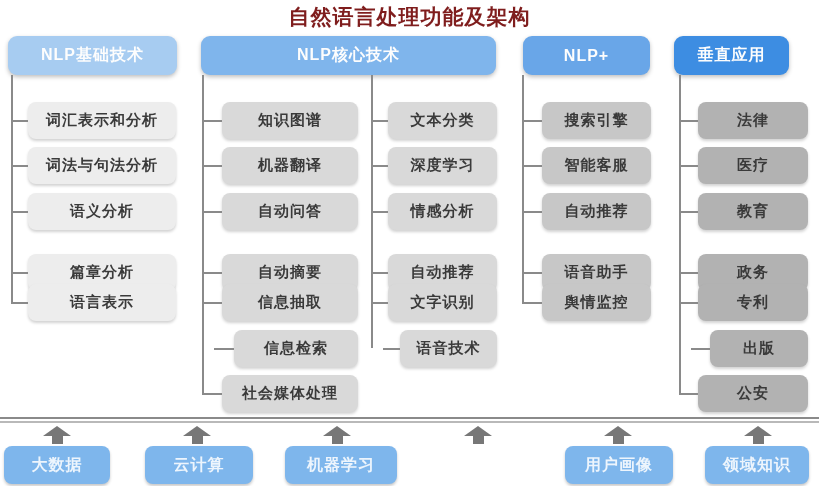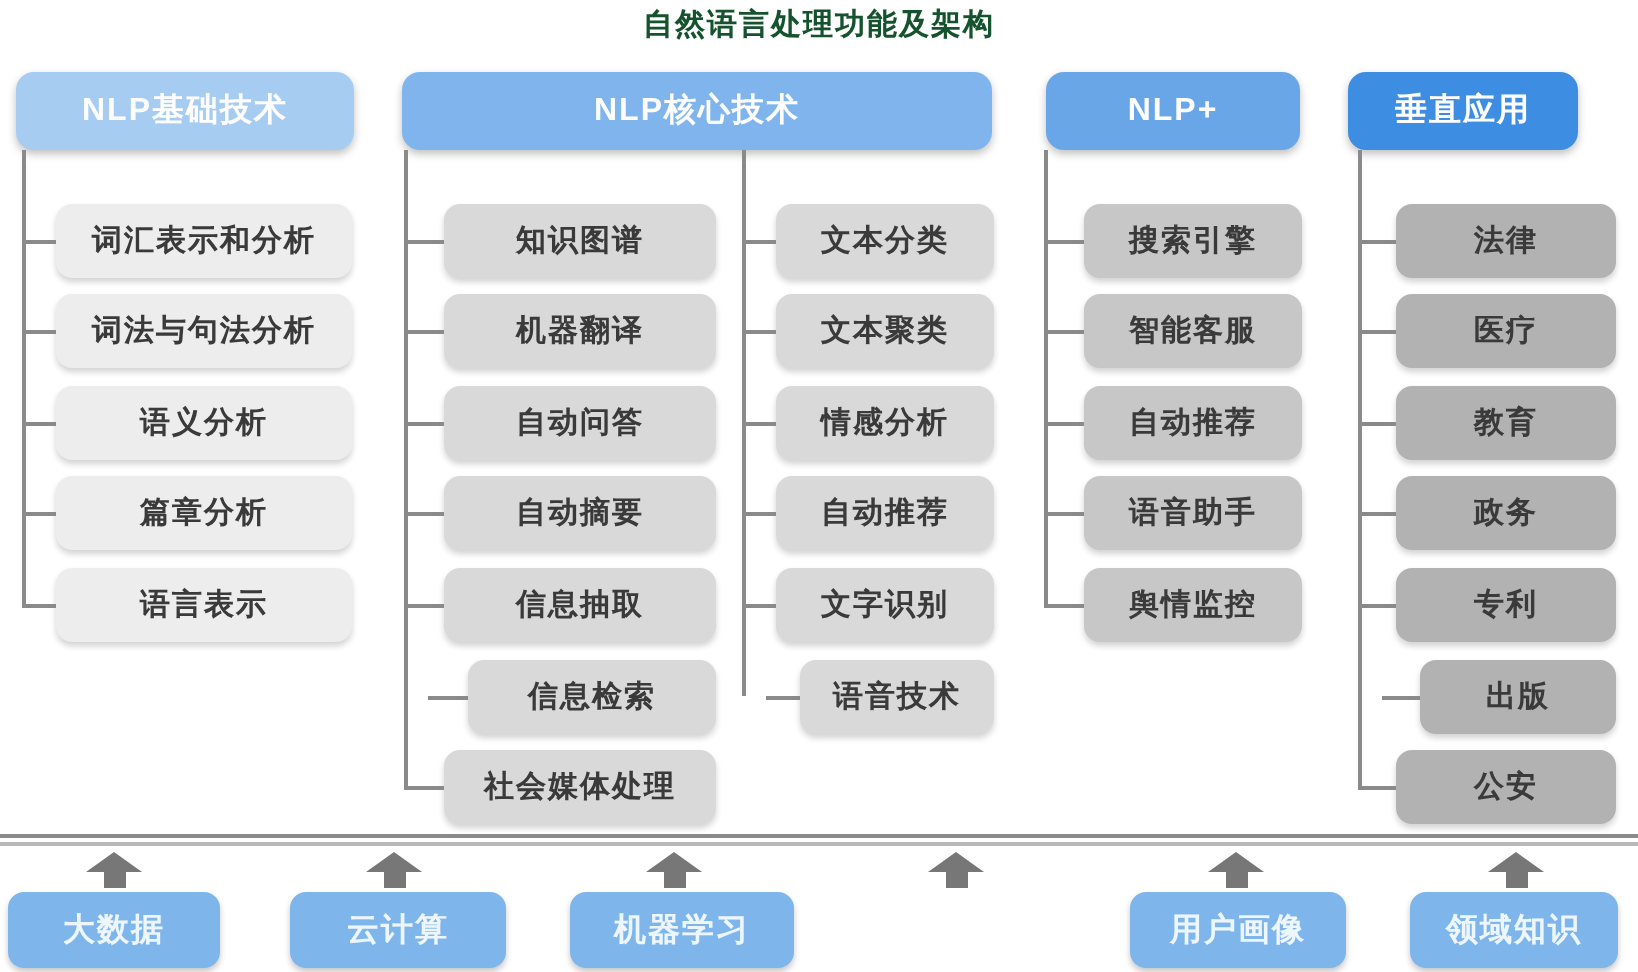--- a/index.html
+++ b/index.html
@@ -2,21 +2,21 @@
 <html style="--c-header1: #a7ccf1; --c-header2: #7fb5ec; --c-header3: #69a6e8; --c-header4: #3d8de2; --c-item1: #ededed; --c-item2: #d9d9d9; --c-item3: #c7c7c7; --c-item4: #b2b2b2; --c-bottom: #7eb6ec; --c-line: #8a8a8a; --c-arrow: #777777;"><head>
 <meta charset="utf-8">
 <style>
   html,body{margin:0;padding:0;background:#fff;}
   .canvas{
     position:relative;width:819px;height:486px;overflow:hidden;background:#ffffff;
     font-family:"Liberation Sans","DejaVu Sans",sans-serif;
   }
   .title{
     position:absolute;top:3px;left:0;right:0;text-align:center;
-    font-size:15px;font-weight:700;color:#14532d;letter-spacing:1px;
+    font-size:21px;font-weight:700;color:#7f1d1d;letter-spacing:1px;
   }
   
   .header{
     position:absolute;top:36px;height:39px;border-radius:9px;
     display:flex;align-items:center;justify-content:center;
     color:#fdfdfd;font-weight:700;font-size:16px;letter-spacing:1px;
     box-shadow:0 2px 4px rgba(0,0,0,0.25);
   }
   .h1{left:8px;width:169px;background:var(--c-header1,#a7ccf1);}
   .h2{left:201px;width:295px;background:var(--c-header2,#7fb5ec);}
@@ -42,21 +42,21 @@
     font-size:15px;font-weight:600;color:#3a3a3a;letter-spacing:1px;
     box-shadow:0 2px 3px rgba(0,0,0,0.18);
   }
   .item::before{
     content:"";position:absolute;left:calc(-1 * var(--tick));width:var(--tick);
     top:50%;margin-top:-1px;height:0;border-top:2px solid var(--c-line,#8a8a8a);
   }
   .item:nth-child(1){top:0;}
   .item:nth-child(2){top:45px;}
   .item:nth-child(3){top:91px;}
-  .item:nth-child(4){top:136px;}
+  .item:nth-child(4){top:152px;}
   .item:nth-child(5){top:182px;}
   .item:nth-child(6){top:228px;margin-left:12px;}
   .item:nth-child(7){top:273px;}
   .colA .item{background:var(--c-item1,#ededed);}
   .colB .item{background:var(--c-item2,#d9d9d9);}
   .colC .item{background:var(--c-item2,#d9d9d9);}
   .colD .item{background:var(--c-item3,#c7c7c7);}
   .colE .item{background:var(--c-item4,#b2b2b2);}
   
   .sep1{position:absolute;left:0;right:0;top:417px;height:2px;background:var(--c-line,#8a8a8a);}
@@ -116,21 +116,21 @@
     <div class="item">机器翻译</div>
     <div class="item">自动问答</div>
     <div class="item">自动摘要</div>
     <div class="item">信息抽取</div>
     <div class="item">信息检索</div>
     <div class="item">社会媒体处理</div>
   </div>
 
   <div class="col colC">
     <div class="item">文本分类</div>
-    <div class="item">文本聚类</div>
+    <div class="item">深度学习</div>
     <div class="item">情感分析</div>
     <div class="item">自动推荐</div>
     <div class="item">文字识别</div>
     <div class="item">语音技术</div>
   </div>
 
   <div class="col colD">
     <div class="item">搜索引擎</div>
     <div class="item">智能客服</div>
     <div class="item">自动推荐</div>

